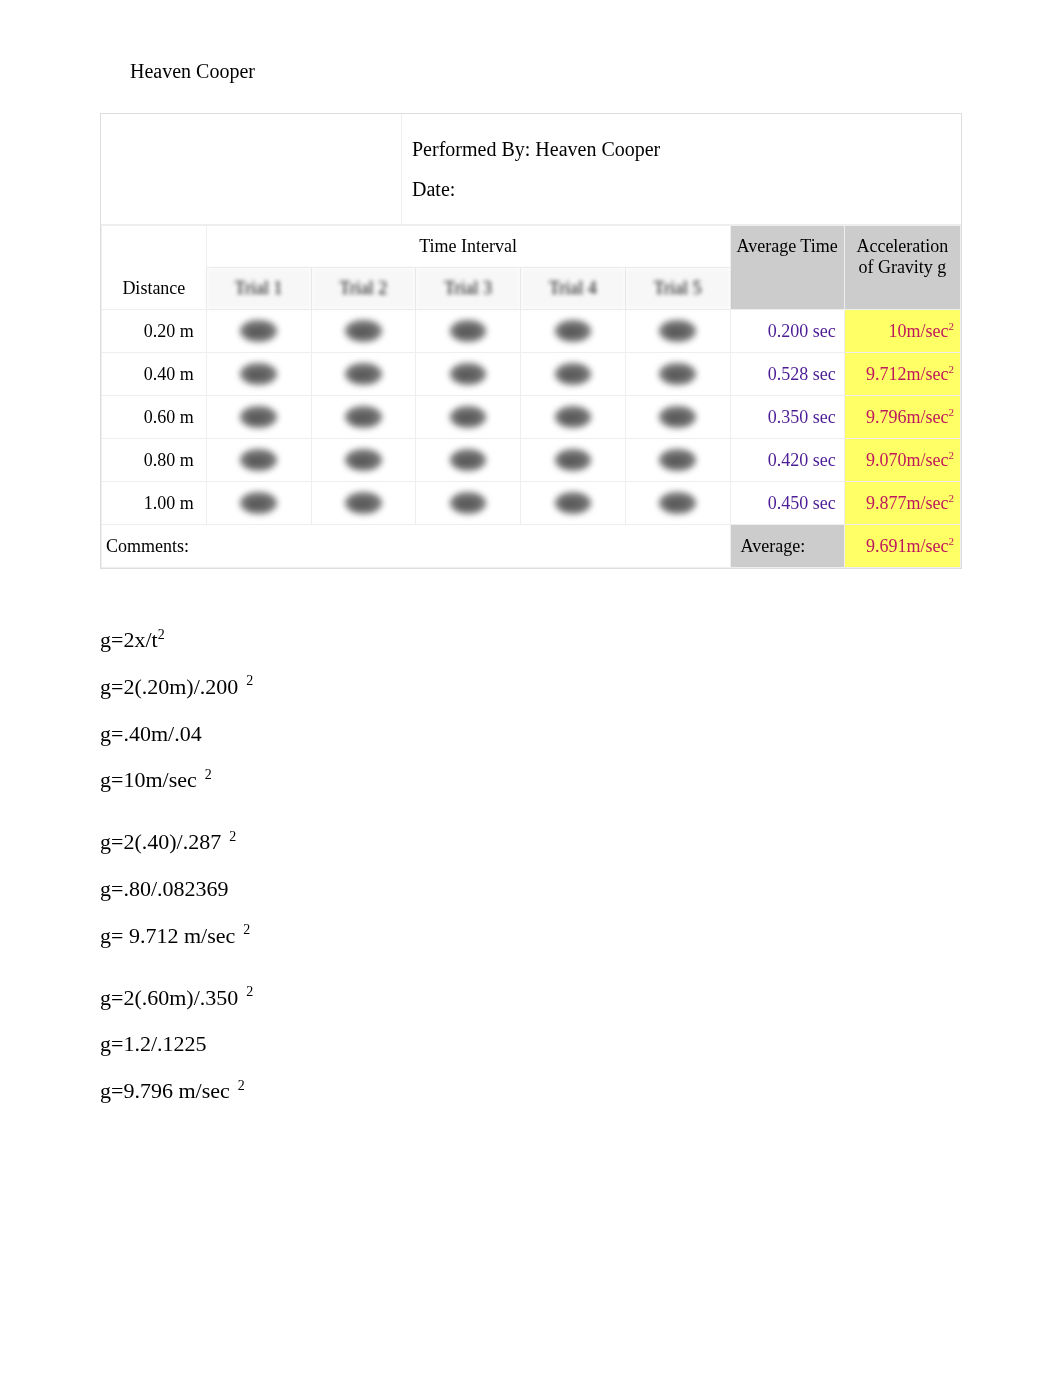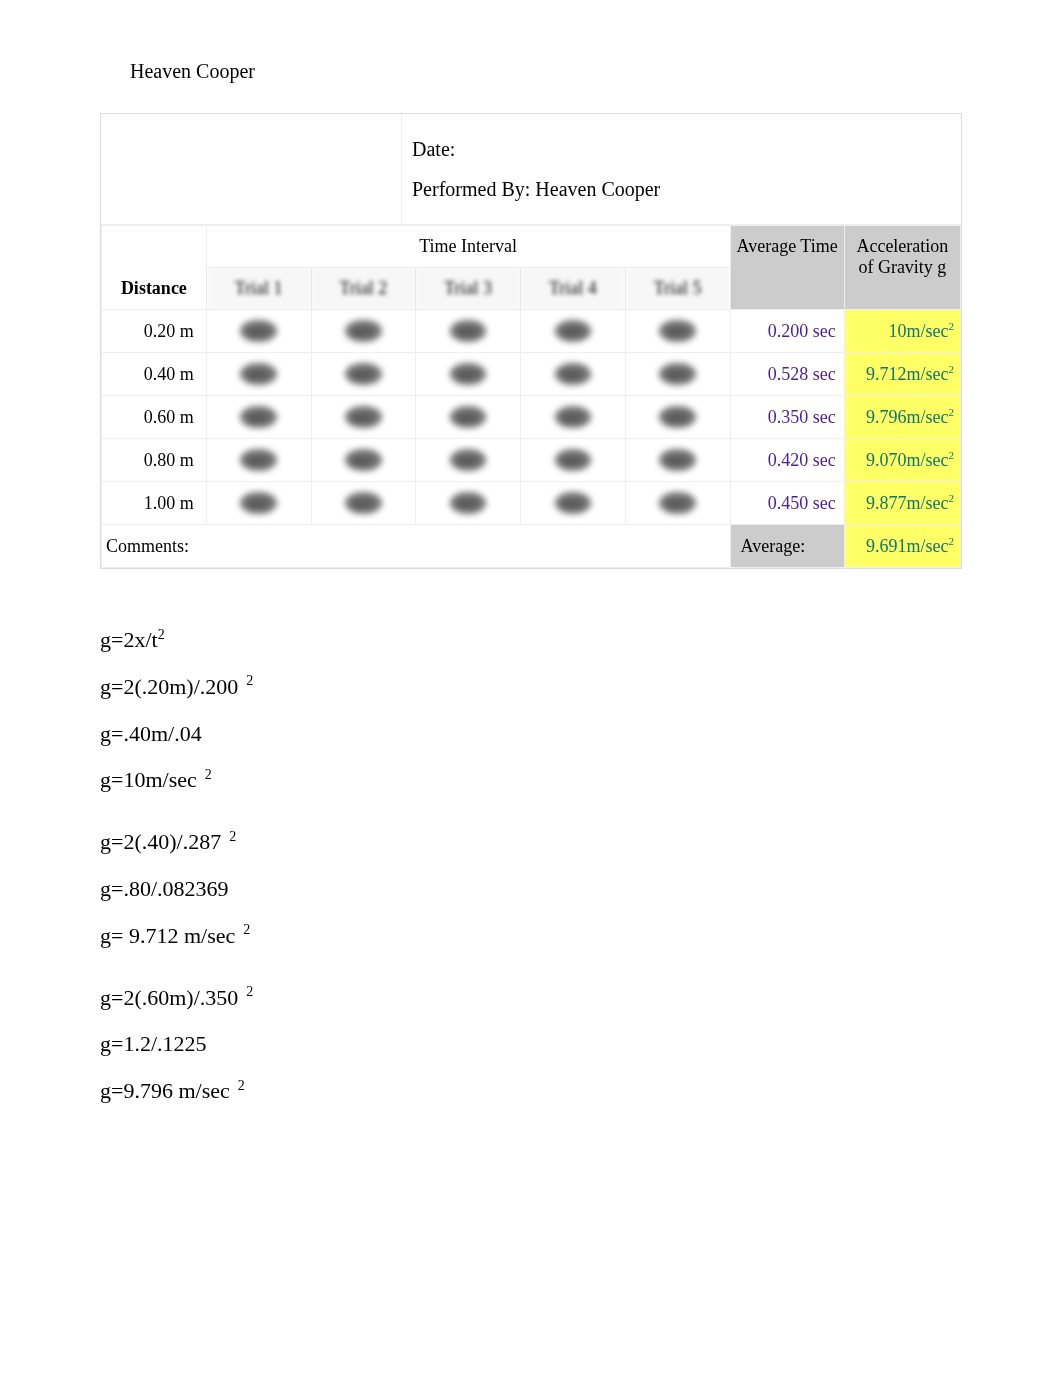--- a/index.html
+++ b/index.html
@@ -51,21 +51,21 @@
     }
     th, td {
       border: 1px solid #eee;
       padding: 10px 6px;
       font-size: 18px;
       text-align: center;
       vertical-align: middle;
     }
     .th-distance {
       vertical-align: bottom;
-      font-weight: bold;
+      font-weight: normal;
       width: 11%;
     }
     .th-trial {
       font-weight: normal;
       width: 11%;
       filter: blur(2px);
       background: rgba(0,0,0,0.03);
     }
     .th-interval {
       font-weight: normal;
@@ -92,21 +92,21 @@
       padding: 2px 8px;
       font-size: 16px;
     }
     .avg-cell {
       color: #4c1d95;
       text-align: right;
       padding-right: 8px;
     }
     .accel-cell {
       background: #ffff66;
-      color: #0f766e;
+      color: #be185d;
       text-align: right;
       padding-right: 6px;
       white-space: nowrap;
     }
     .accel-cell .sup {
       font-size: 11px;
       vertical-align: super;
     }
     .comments-cell {
       text-align: left;
@@ -141,26 +141,26 @@
 </head>
 <body>
 
 <div class="author-name">Heaven Cooper</div>
 
 <div class="table-container">
   <div class="meta-row">
     <div class="meta-left"></div>
     <div class="meta-right">
       <div>
+        <span>Performed By:</span>
+        <span>Heaven Cooper</span>
+      </div>
+      <div>
         <span>Date:</span>
         <span></span>
-      </div>
-      <div>
-        <span>Performed By:</span>
-        <span>Heaven Cooper</span>
       </div>
     </div>
   </div>
   <table>
     <thead>
       <tr>
         <th class="th-distance" rowspan="2">Distance</th>
         <th class="th-interval" colspan="5">Time Interval</th>
         <th class="th-avg" rowspan="2">Average Time</th>
         <th class="th-accel" rowspan="2">Acceleration of Gravity g</th>

